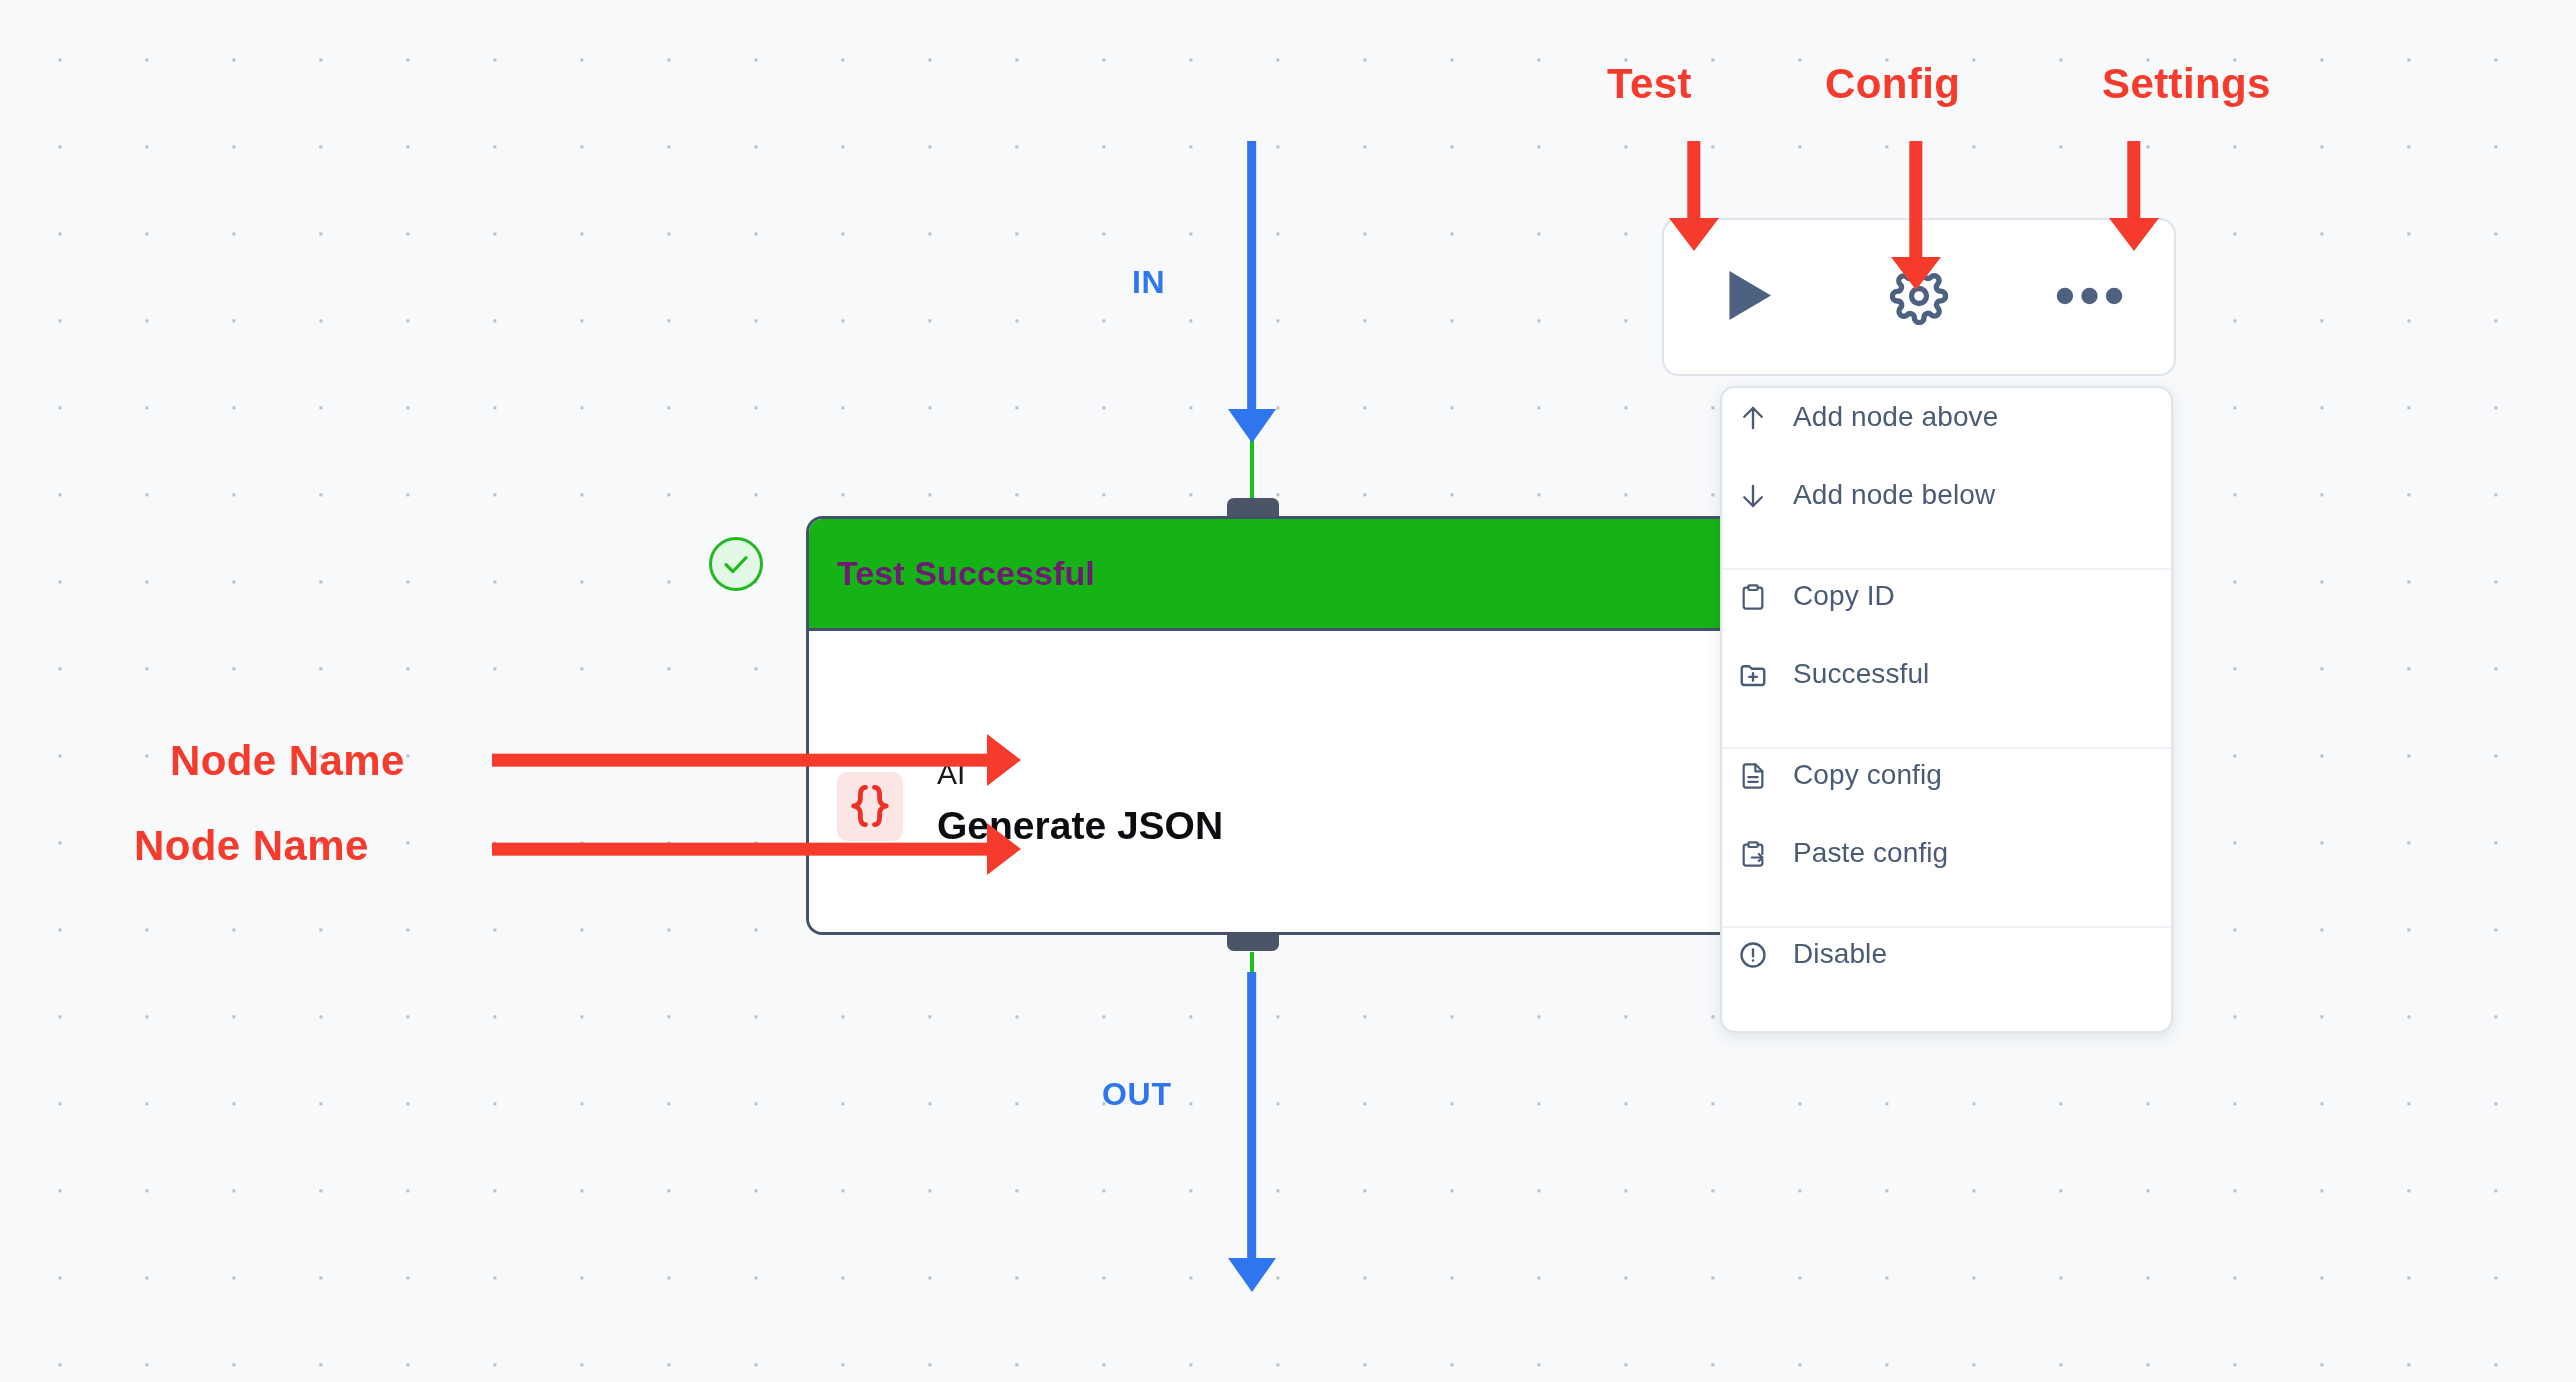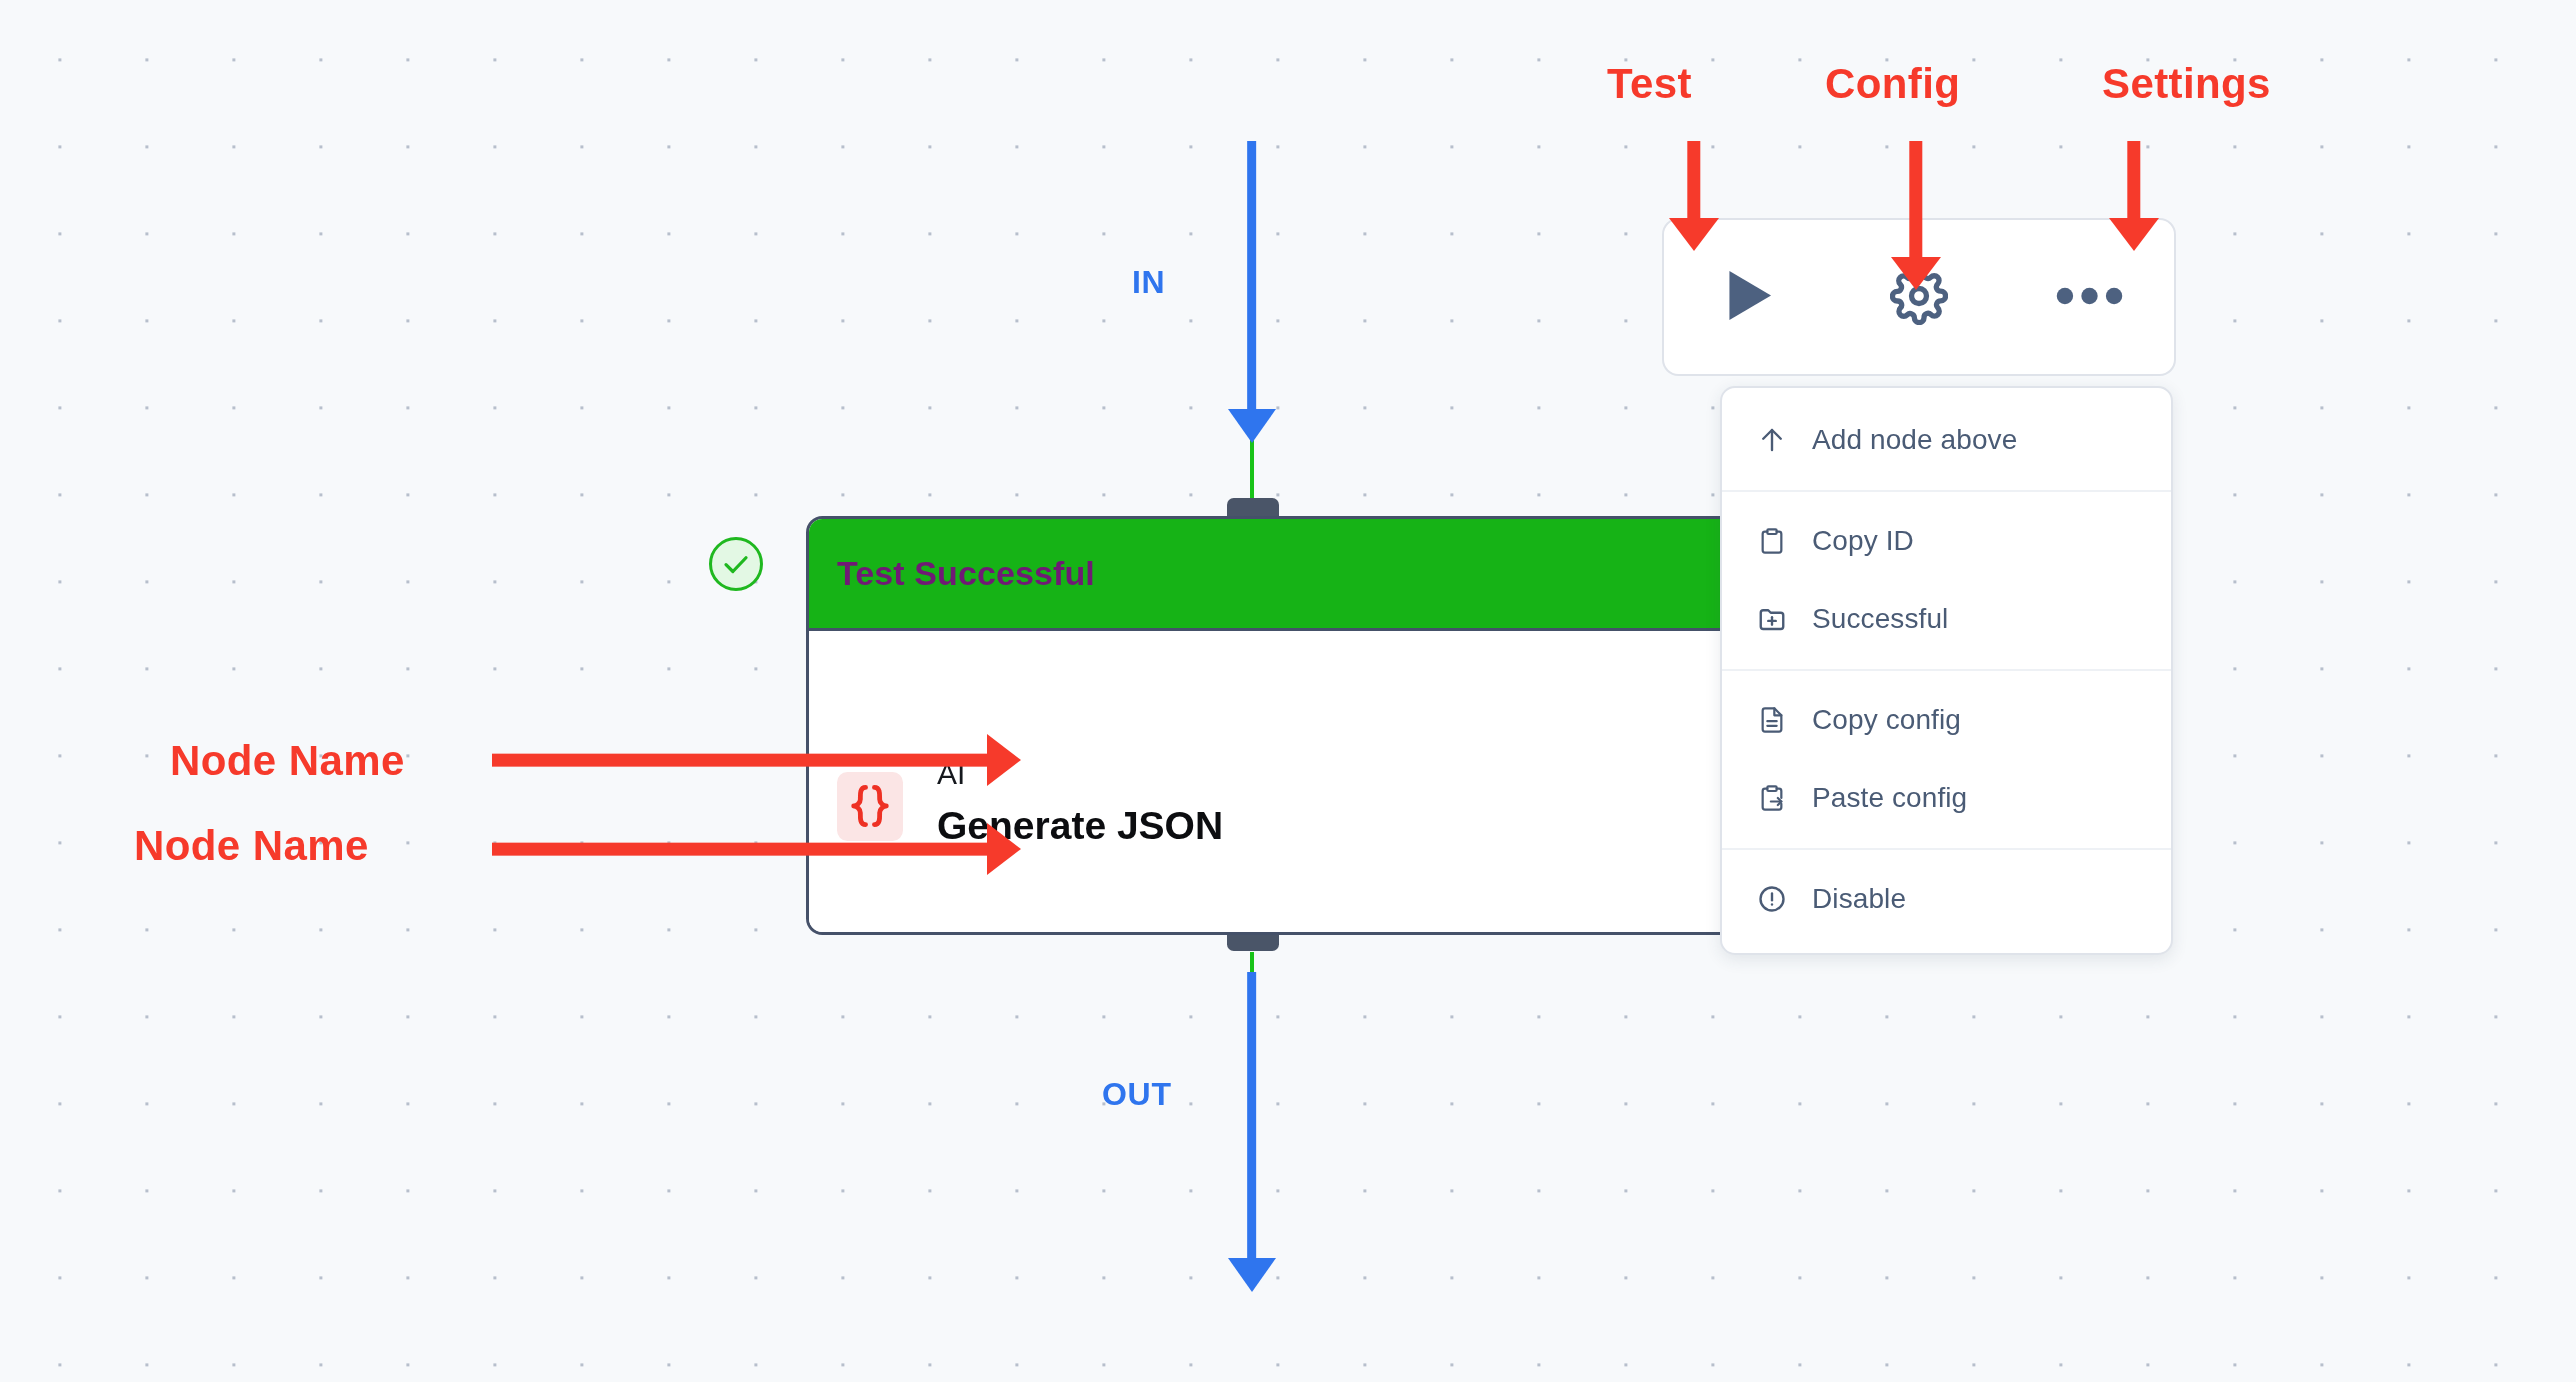--- a/index.html
+++ b/index.html
@@ -186,23 +186,23 @@
     width: 453px;
     background: #ffffff;
     border: 2.2px solid #dfe3ea;
     border-radius: 15px;
     box-sizing: border-box;
     padding: 13.4px 0 15px 0;
     box-shadow: 0 4.5px 16.4px rgba(40,54,80,0.10);
   }
   .menu-item {
     display: flex;
-    align-items: center;
+    align-items: flex-start;
     height: 78px;
-    padding-left: 33px;
+    padding-left: 14px;
     box-sizing: border-box;
     cursor: pointer;
   }
   .menu-item .mi-icon {
     width: 33px;
     height: 33px;
     flex: 0 0 auto;
     display: flex;
     align-items: center;
     justify-content: center;
@@ -349,20 +349,29 @@
     <div class="menu-item">
       <span class="mi-icon">
         <svg width="30" height="30" viewBox="0 0 24 24" fill="none" stroke="#4a5b75" stroke-width="1.9" stroke-linecap="round" stroke-linejoin="round">
           <line x1="12" y1="20" x2="12" y2="4"></line>
             <polyline points="5,11 12,4 19,11"></polyline>
         </svg>
       </span>
       <span class="mi-label">Add node above</span>
     </div>
 
+    <div class="menu-item">
+      <span class="mi-icon">
+        <svg width="30" height="30" viewBox="0 0 24 24" fill="none" stroke="#4a5b75" stroke-width="1.9" stroke-linecap="round" stroke-linejoin="round">
+          <line x1="12" y1="4" x2="12" y2="20"></line>
+            <polyline points="5,13 12,20 19,13"></polyline>
+        </svg>
+      </span>
+      <span class="mi-label">Add node below</span>
+    </div>
 
     <div class="menu-divider"></div>
 
     <div class="menu-item">
       <span class="mi-icon">
         <svg width="28" height="28" viewBox="0 0 24 24" fill="none" stroke="#4a5b75" stroke-width="1.9" stroke-linecap="round" stroke-linejoin="round">
           <path d="M16 4h2a2 2 0 0 1 2 2v14a2 2 0 0 1-2 2H6a2 2 0 0 1-2-2V6a2 2 0 0 1 2-2h2"></path>
           <rect x="8" y="2" width="8" height="4" rx="1"></rect>
         </svg>
       </span>

